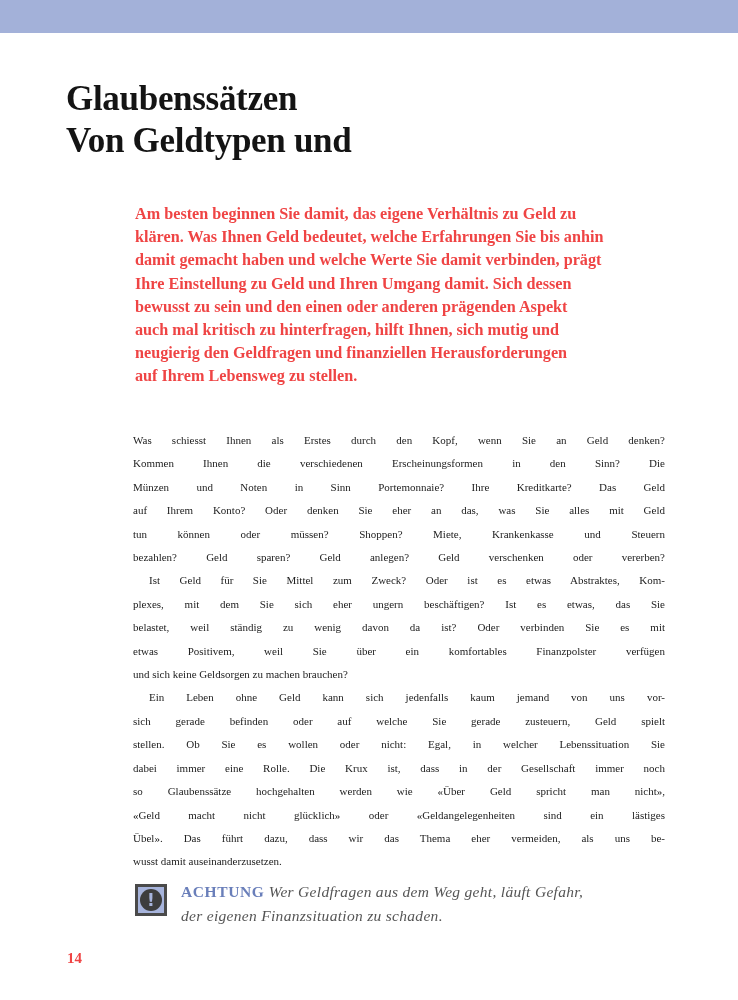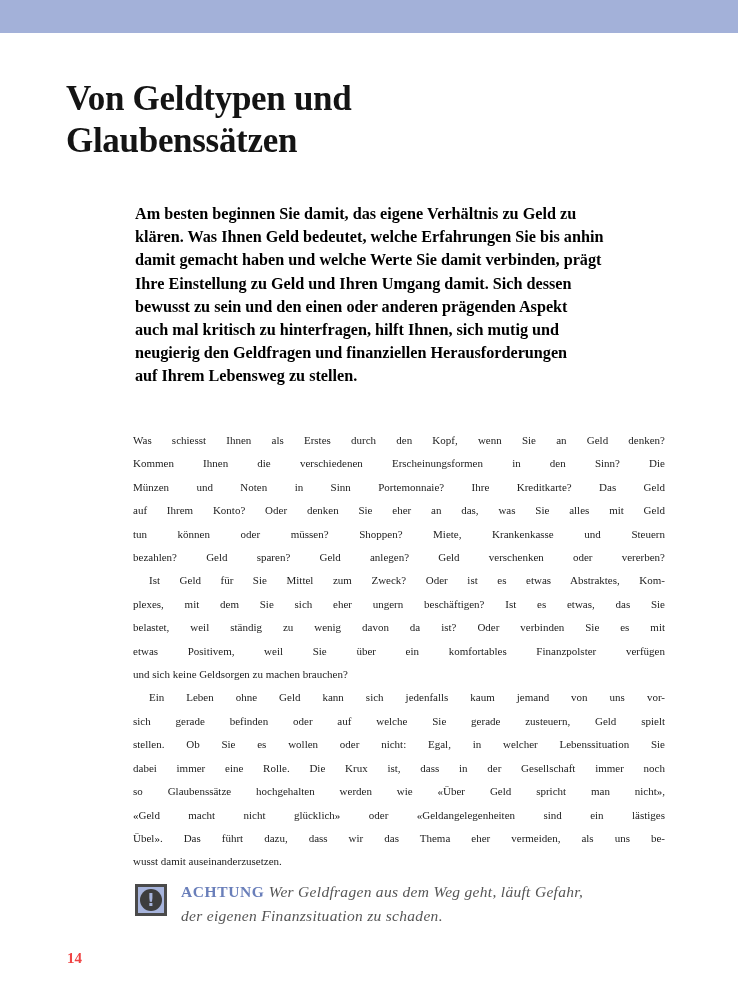--- a/index.html
+++ b/index.html
@@ -13,21 +13,21 @@
       background: #a3b1d9;
     }
     .title {
       position: absolute; left: 66px; top: 78px; width: 600px;
       margin: 0; font-size: 35px; line-height: 42px; font-weight: bold;
       letter-spacing: -0.3px; color: #141414;
     }
     .intro {
       position: absolute; left: 135px; top: 203px; width: 520px;
       margin: 0; font-size: 16.2px; line-height: 23.2px; font-weight: bold;
-      color: #000000;
+      color: #ef4444;
     }
     .intro span { display: block; white-space: nowrap; }
     .body-text {
       position: absolute; left: 133px; top: 429px; width: 532px;
       font-size: 11px; line-height: 23.4px; color: #222;
     }
     .body-text .line { display: block; white-space: nowrap; text-align: justify; text-align-last: justify; }
     .body-text .line.last { text-align-last: left; }
     .body-text .line.indent { padding-left: 16px; }
     .callout {
@@ -54,22 +54,22 @@
     .page-number {
       position: absolute; left: 67px; top: 950px; font-size: 15px; font-weight: bold; color: #ef4444;
     }
   </style>
 </head>
 <body>
 
 <div class="top-band"></div>
 
 <h1 class="title">
+  <span style="display:block">Glaubenssätzen</span>
   <span style="display:block">Von Geldtypen und</span>
-  <span style="display:block">Glaubenssätzen</span>
 </h1>
 
 <p class="intro">
   <span>Am besten beginnen Sie damit, das eigene Verhältnis zu Geld zu</span>
   <span>klären. Was Ihnen Geld bedeutet, welche Erfahrungen Sie bis anhin</span>
   <span>damit gemacht haben und welche Werte Sie damit verbinden, prägt</span>
   <span>Ihre Einstellung zu Geld und Ihren Umgang damit. Sich dessen</span>
   <span>bewusst zu sein und den einen oder anderen prägenden Aspekt</span>
   <span>auch mal kritisch zu hinterfragen, hilft Ihnen, sich mutig und</span>
   <span>neugierig den Geldfragen und finanziellen Herausforderungen</span>

